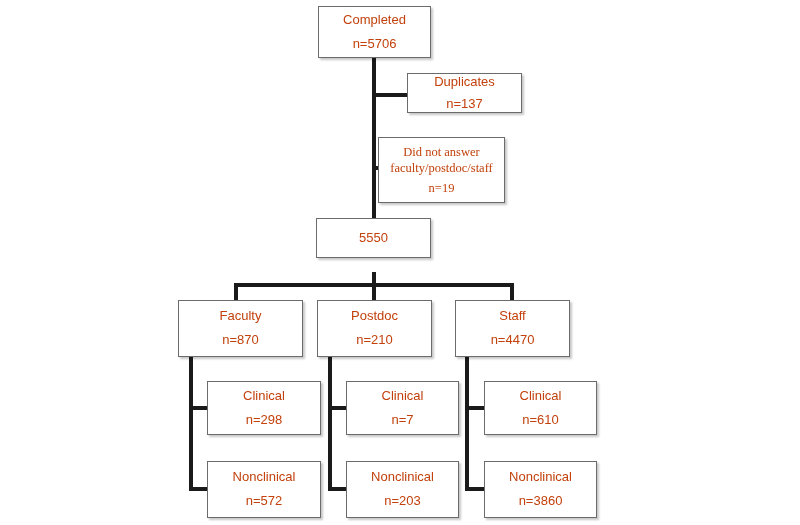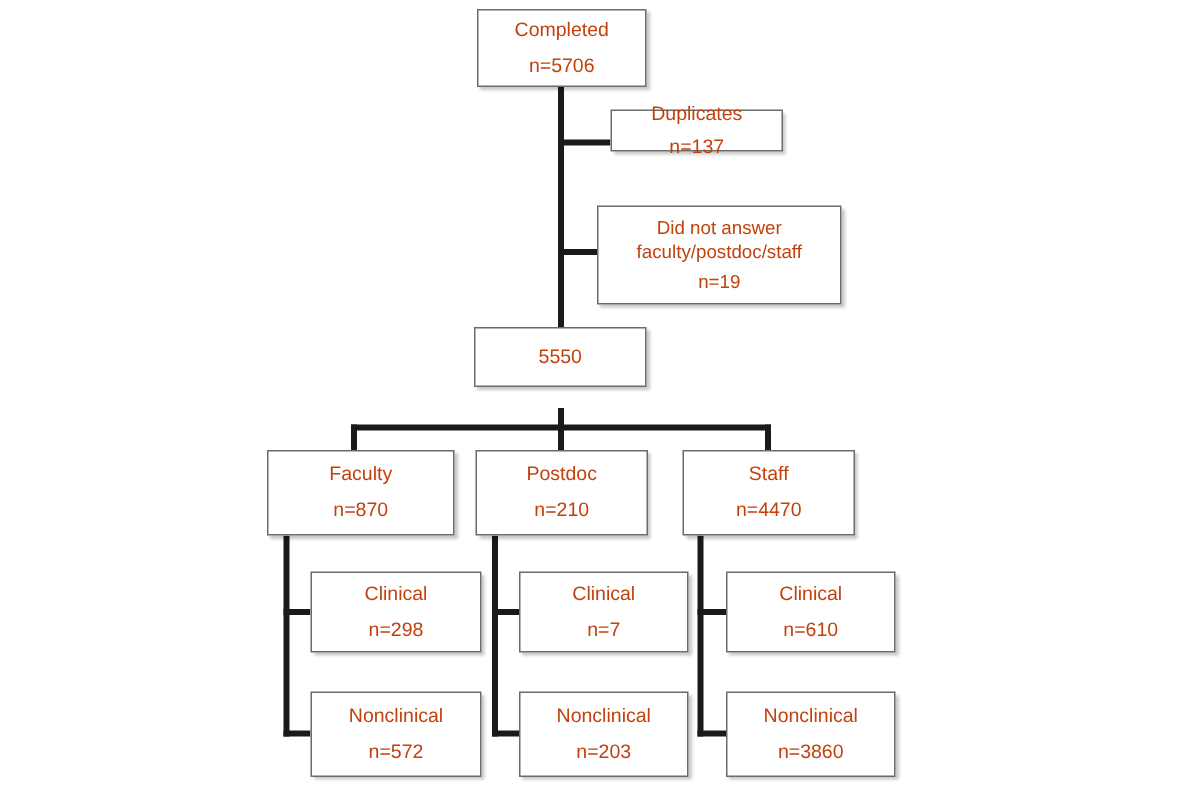--- a/index.html
+++ b/index.html
@@ -12,23 +12,23 @@
     border:1px solid #6b6b6b; box-shadow:2px 2px 2px rgba(0,0,0,0.22);
     display:flex; flex-direction:column; align-items:center; justify-content:center;
     gap:9px; text-align:center; font-size:13px; line-height:1.15; color:#c2410c;
     padding:2px 3px;
   }
   .node span:empty { display:none; }
   .conn { position:absolute; background:#1a1a1a; }
 
   
   .n-completed        { left:318px; top:6px;   width:113px; height:52px; }
-  .n-duplicates       { left:407px; top:73px;  width:115px; height:28px; gap:7px; }
-  .n-noanswer         { left:398px; top:137px; width:163px; height:66px; gap:3px;
-                        line-height:1.3; font-size:12.5px; }
+  .n-duplicates       { left:407px; top:73px;  width:115px; height:40px; gap:7px; }
+  .n-noanswer         { left:378px; top:137px; width:127px; height:66px; gap:3px;
+                        line-height:1.3; font-size:12.5px;font-family:Liberation Serif, serif; }
   .n-total            { left:316px; top:218px; width:115px; height:40px; }
   .n-faculty          { left:178px; top:300px; width:125px; height:57px; }
   .n-postdoc          { left:317px; top:300px; width:115px; height:57px;align-items:center; }
   .n-staff            { left:455px; top:300px; width:115px; height:57px; }
   .n-clinical-f       { left:207px; top:381px; width:114px; height:54px; }
   .n-clinical-p       { left:346px; top:381px; width:113px; height:54px; }
   .n-clinical-s       { left:484px; top:381px; width:113px; height:54px; }
   .n-nonclinical-f    { left:207px; top:461px; width:114px; height:57px; }
   .n-nonclinical-p    { left:346px; top:461px; width:113px; height:57px; }
   .n-nonclinical-s    { left:484px; top:461px; width:113px; height:57px; }

